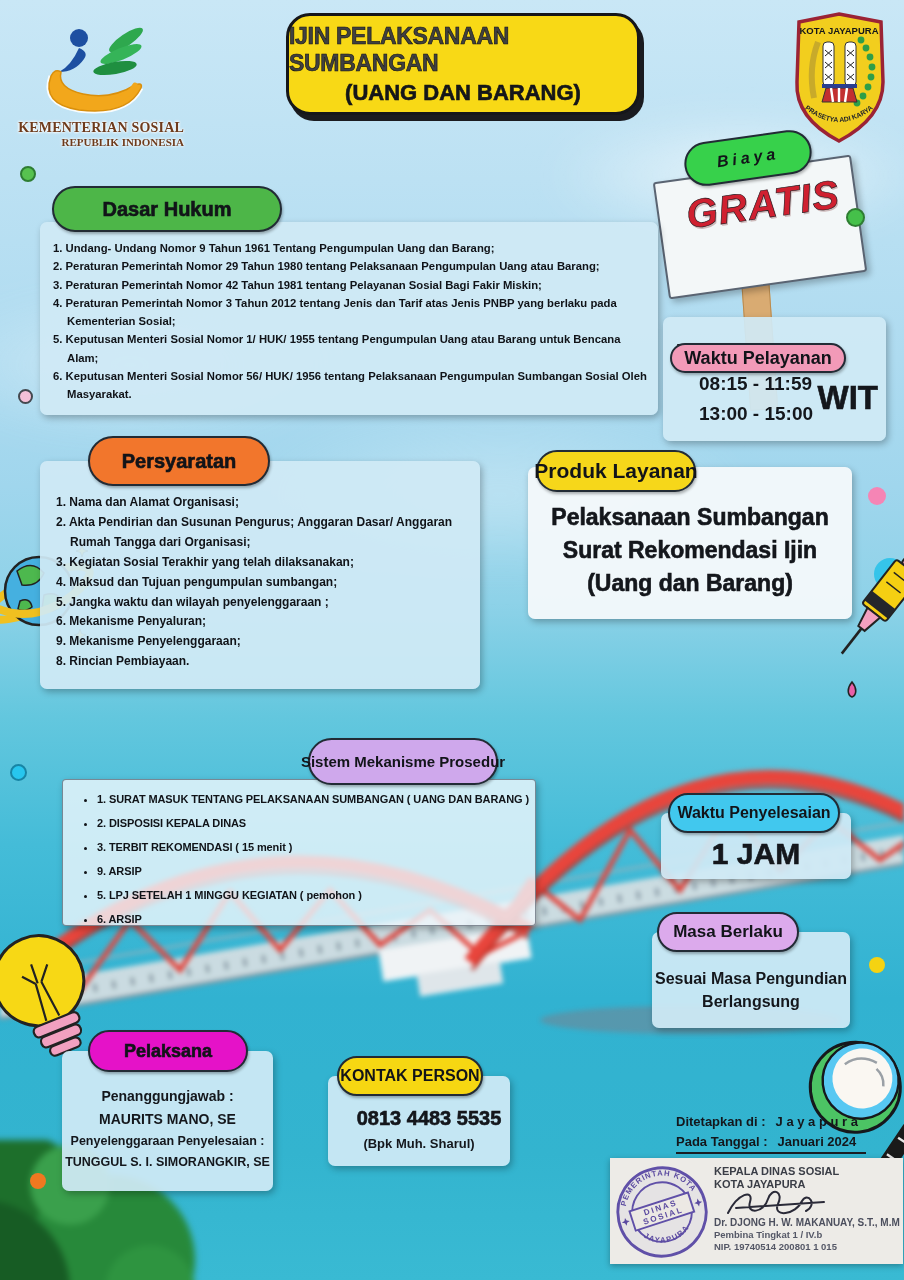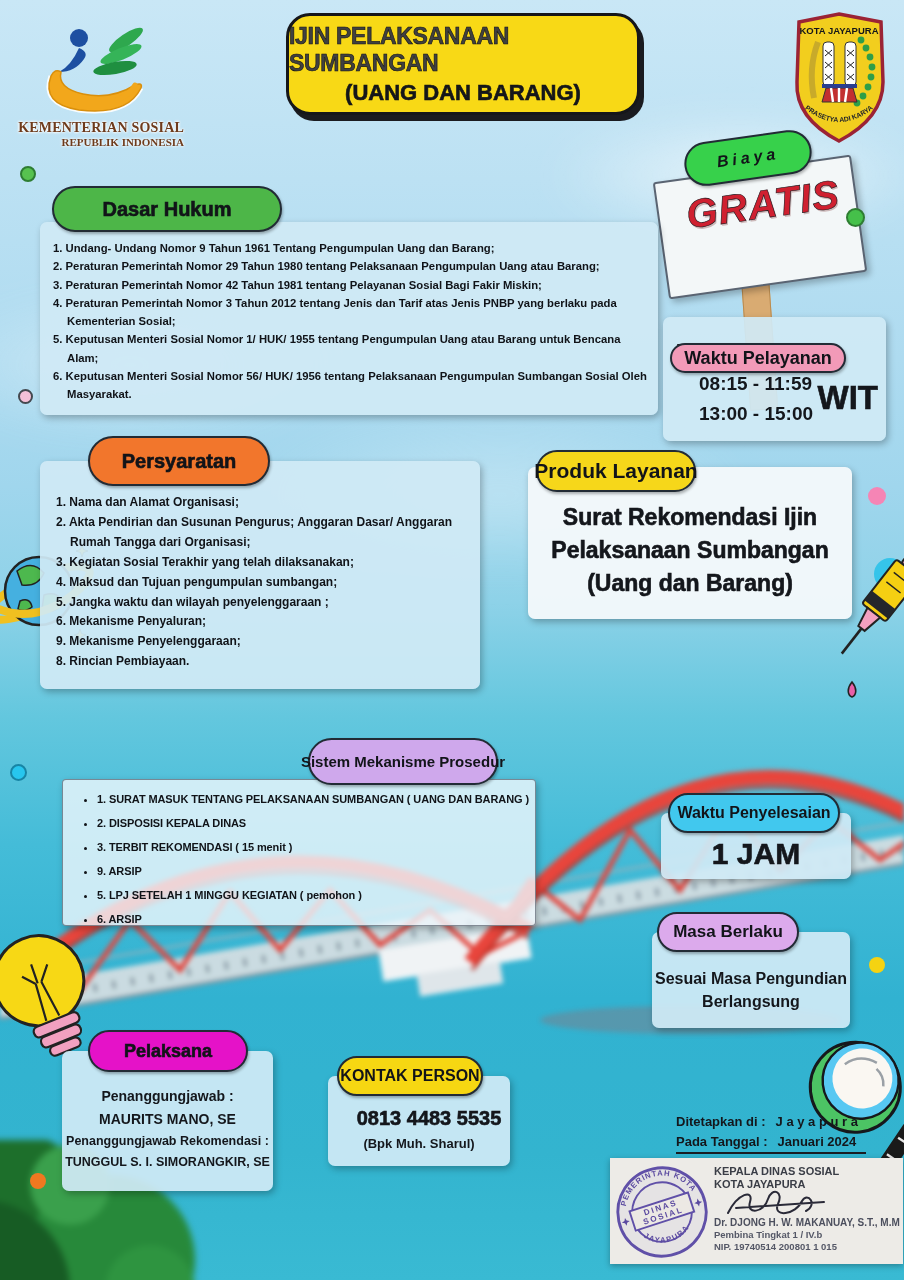--- a/index.html
+++ b/index.html
@@ -236,22 +236,22 @@
     <div class="req-item">5. Jangka waktu dan wilayah penyelenggaraan ;</div>
     <div class="req-item">6. Mekanisme Penyaluran;</div>
     <div class="req-item">9. Mekanisme Penyelenggaraan;</div>
     <div class="req-item">8. Rincian Pembiayaan.</div>
   </div>
   <div class="pill" style="left:88px; top:436px; width:182px; height:50px; background:#f2762c; font-size:20px;">
     <span class="heavy">Persyaratan</span>
   </div>
 
   <div class="panel center-col" style="left:528px; top:467px; width:324px; height:152px; background:rgba(243,248,250,.97); gap:6px; padding-top:14px;">
+    <div class="btext heavy" style="font-size:23px;">Pelaksanaan Sumbangan</div>
     <div class="btext heavy" style="font-size:23px;">Surat Rekomendasi Ijin</div>
-    <div class="btext heavy" style="font-size:23px;">Pelaksanaan Sumbangan</div>
     <div class="btext heavy" style="font-size:23px;">(Uang dan Barang)</div>
   </div>
   <div class="pill" style="left:536px; top:450px; width:160px; height:42px; background:#f6d71a; font-size:21px;">
     <span>Produk Layanan</span>
   </div>
 
   <div class="panel" style="left:62px; top:779px; width:474px; height:147px; background:rgba(240,248,252,.8); border:1.5px solid rgba(45,55,70,.55); border-radius:4px; padding:7px 6px 4px 10px;">
     <ul class="mek-list">
       <li>1. SURAT MASUK TENTANG PELAKSANAAN SUMBANGAN ( UANG DAN BARANG )</li>
       <li>2. DISPOSISI KEPALA DINAS</li>
@@ -276,21 +276,21 @@
     <div class="btext" style="font-size:16px;">Sesuai Masa Pengundian</div>
     <div class="btext" style="font-size:16px;">Berlangsung</div>
   </div>
   <div class="pill" style="left:657px; top:912px; width:142px; height:40px; background:#dcaaec; font-size:17px;">
     <span>Masa Berlaku</span>
   </div>
 
   <div class="panel center-col" style="left:62px; top:1051px; width:211px; height:140px; gap:7px; padding-top:14px;">
     <div class="btext" style="font-size:14px;">Penanggungjawab :</div>
     <div class="btext" style="font-size:14px;">MAURITS MANO, SE</div>
-    <div class="btext" style="font-size:12.5px; white-space:nowrap;">Penanggungjawab Rekomendasi :</div>
+    <div class="btext" style="font-size:12.5px; white-space:nowrap;">Penyelenggaraan Penyelesaian :</div>
     <div class="btext" style="font-size:12.5px; white-space:nowrap;">TUNGGUL S. I. SIMORANGKIR, SE</div>
   </div>
   <div class="pill" style="left:88px; top:1030px; width:160px; height:42px; background:#e512c8; font-size:18px;">
     <span class="heavy">Pelaksana</span>
   </div>
 
   <div class="panel center-col" style="left:328px; top:1076px; width:182px; height:90px; gap:6px; padding-top:16px;">
     <div class="btext heavy" style="font-size:20px; white-space:nowrap;margin-left:20px;">0813 4483 5535</div>
     <div class="btext" style="font-size:13px;">(Bpk Muh. Sharul)</div>
   </div>

